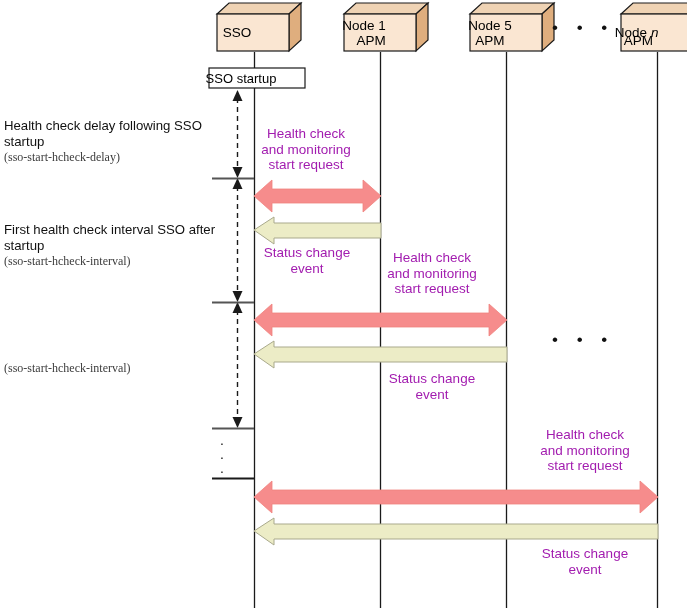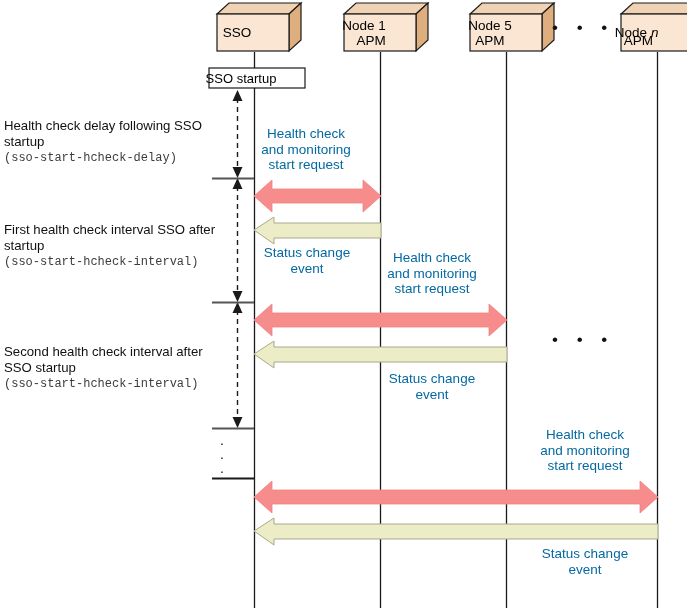--- a/index.html
+++ b/index.html
@@ -1,24 +1,24 @@
 <!DOCTYPE html>
 <html><head>
 <meta charset="utf-8">
 <style>
   html,body{margin:0;padding:0;background:#fff;}
   body{width:687px;height:611px;position:relative;overflow:hidden;
        font-family:"Liberation Sans",sans-serif;color:#000;}
   #diagram{position:absolute;left:0;top:0;width:687px;height:448px;padding-left:16px;}
 
   .msg-label{position:absolute;text-align:center;font-size:13.5px;
-             line-height:15.5px;color:#0369a1;white-space:pre-line;}
+             line-height:15.5px;color:#a21caf;white-space:pre-line;}
 
   .left-label{position:absolute;font-size:13.2px;line-height:15.5px;color:#111;}
-  .left-label .param{font-family:Liberation Mono, monospace;font-size:12px;
+  .left-label .param{font-family:Liberation Serif, serif;font-size:12px;
                      color:#3c3c3c;letter-spacing:0px;}
 
   .vdots{position:absolute;font-size:13px;line-height:13px;color:#111;
          text-align:center;}
   .hdots{position:absolute;font-size:20px;letter-spacing:5px;color:#111;}
 </style>
 </head>
 <body>
 
 <div id="diagram">
@@ -129,21 +129,21 @@
     <span>Health check delay following SSO startup</span><br>
     <span class="param">(sso-start-hcheck-delay)</span>
   </div>
 
   <div class="left-label" style="left:4px;top:222px;width:212px;">
     <span>First health check interval SSO after startup</span><br>
     <span class="param">(sso-start-hcheck-interval)</span>
   </div>
 
   <div class="left-label" style="left:4px;top:344px;width:208px;">
-    <span>Second health check interval after SSO startup</span><br>
+    <br>
     <span class="param">(sso-start-hcheck-interval)</span>
   </div>
 
   
   <div class="msg-label" style="left:246px;top:126px;width:120px;">Health check
 and monitoring
 start request</div>
 
   <div class="msg-label" style="left:248px;top:245px;width:118px;">Status change
 event</div>

